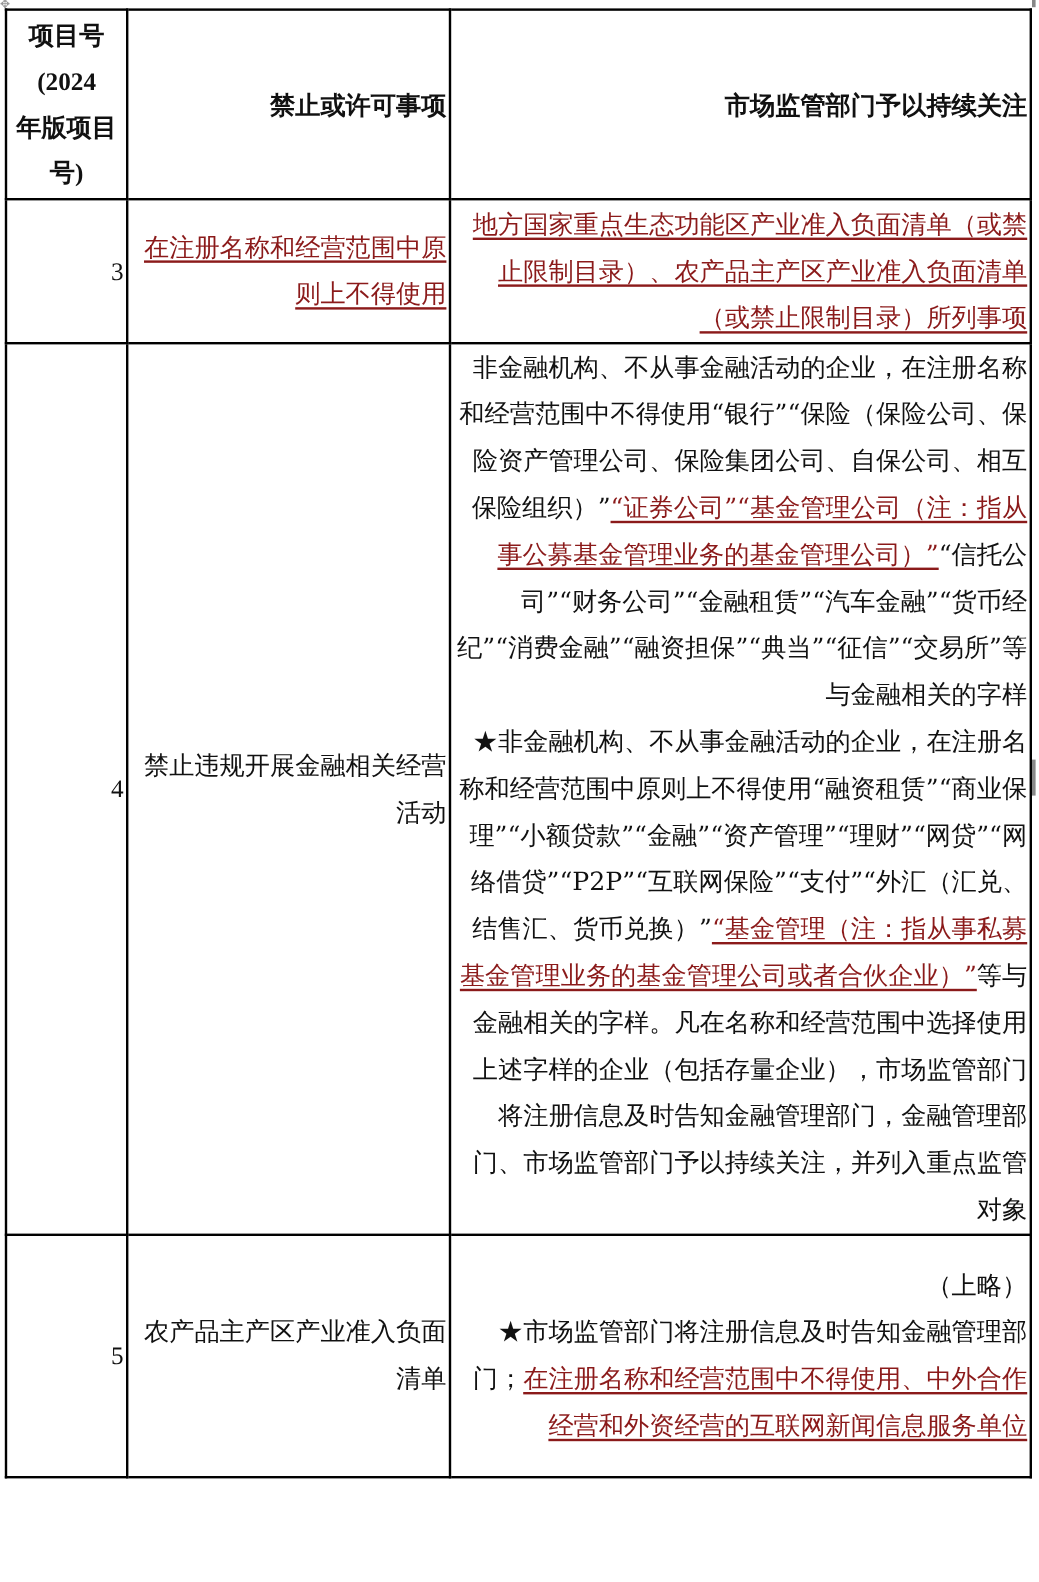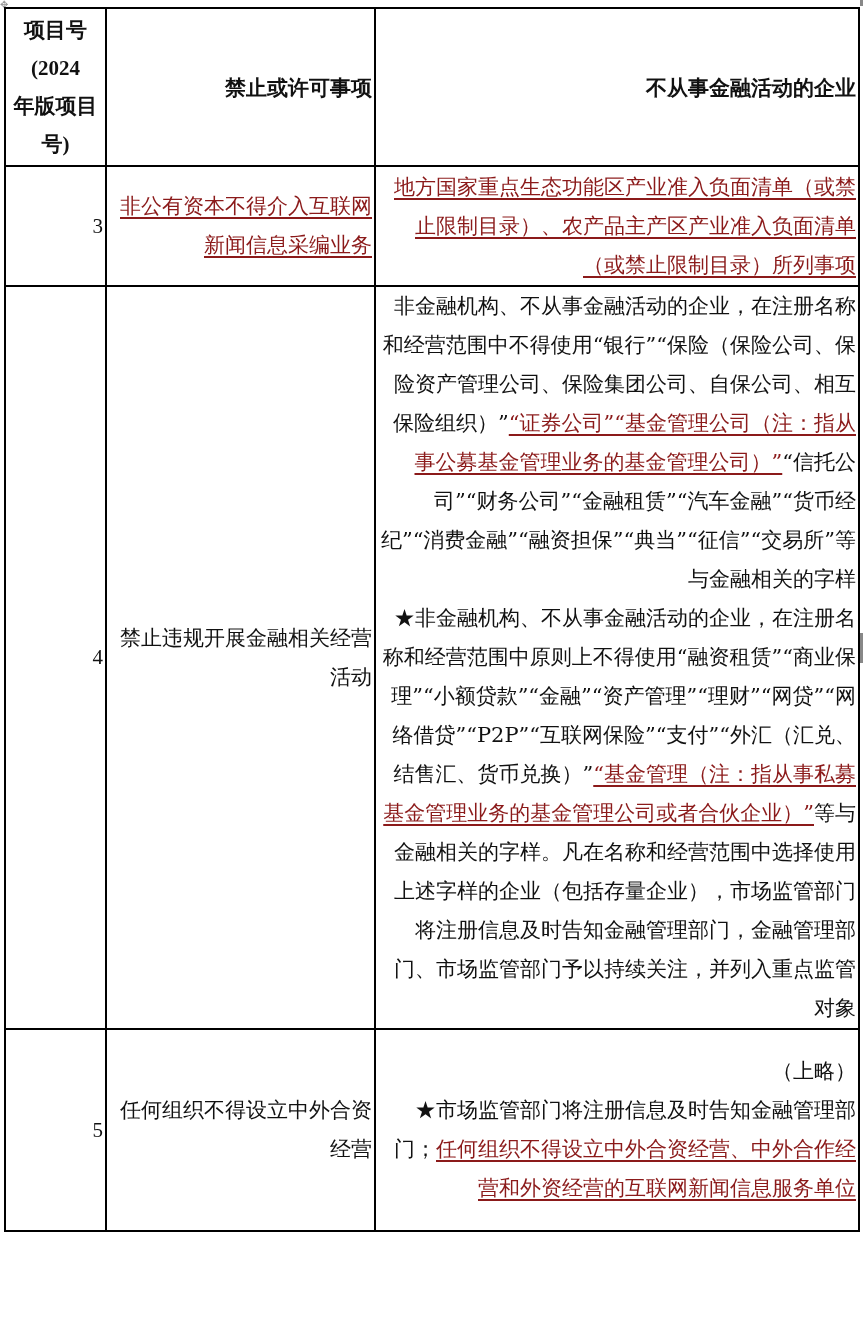--- a/index.html
+++ b/index.html
@@ -36,40 +36,40 @@
     </colgroup>
   <tbody>
       <tr class="hdr">
     <td class="num">
       <div>项目号</div>
       <div>(2024</div>
       <div>年版项目</div>
       <div>号)</div>
     </td>
     <td>禁止或许可事项</td>
-    <td>不从事金融活动的企业</td>
+    <td>市场监管部门予以持续关注</td>
   </tr>
 
   <tr class="r3">
     <td class="num">3</td>
-    <td><span class="red">非公有资本不得介入互联网新闻信息采编业务</span></td>
+    <td><span class="red">在注册名称和经营范围中原则上不得使用</span></td>
     <td class="desc"><span class="red">地方国家重点生态功能区产业准入负面清单（或禁止限制目录）、农产品主产区产业准入负面清单（或禁止限制目录）所列事项</span></td>
   </tr>
 
   <tr>
     <td class="num">4</td>
     <td>禁止违规开展金融相关经营活动</td>
     <td class="desc">
       <div><span>非金融机构、不从事金融活动的企业，在注册名称和经营范围中不得使用“银行”“保险（保险公司、保险资产管理公司、保险集团公司、自保公司、相互保险组织）”</span><span class="red">“证券公司”“基金管理公司（注：指从事公募基金管理业务的基金管理公司）”</span><span>“信托公司”“财务公司”“金融租赁”“汽车金融”“货币经纪”“消费金融”“融资担保”“典当”“征信”“交易所”等与金融相关的字样</span></div>
       <div><span>★非金融机构、不从事金融活动的企业，在注册名称和经营范围中原则上不得使用“融资租赁”“商业保理”“小额贷款”“金融”“资产管理”“理财”“网贷”“网络借贷”“P2P”“互联网保险”“支付”“外汇（汇兑、结售汇、货币兑换）”</span><span class="red">“基金管理（注：指从事私募基金管理业务的基金管理公司或者合伙企业）”</span><span>等与金融相关的字样。凡在名称和经营范围中选择使用上述字样的企业（包括存量企业），市场监管部门将注册信息及时告知金融管理部门，金融管理部门、市场监管部门予以持续关注，并列入重点监管对象</span></div>
     </td>
   </tr>
 
   <tr class="r5">
     <td class="num">5</td>
-    <td>任何组织不得设立中外合资经营</td>
+    <td>农产品主产区产业准入负面清单</td>
     <td class="desc">
       <div><span>（上略）</span></div>
-      <div><span>★市场监管部门将注册信息及时告知金融管理部门；</span><span class="red">任何组织不得设立中外合资经营、中外合作经营和外资经营的互联网新闻信息服务单位</span></div>
+      <div><span>★市场监管部门将注册信息及时告知金融管理部门；</span><span class="red">在注册名称和经营范围中不得使用、中外合作经营和外资经营的互联网新闻信息服务单位</span></div>
     </td>
   </tr>
 </tbody>
   </table>
 
 </body></html>

